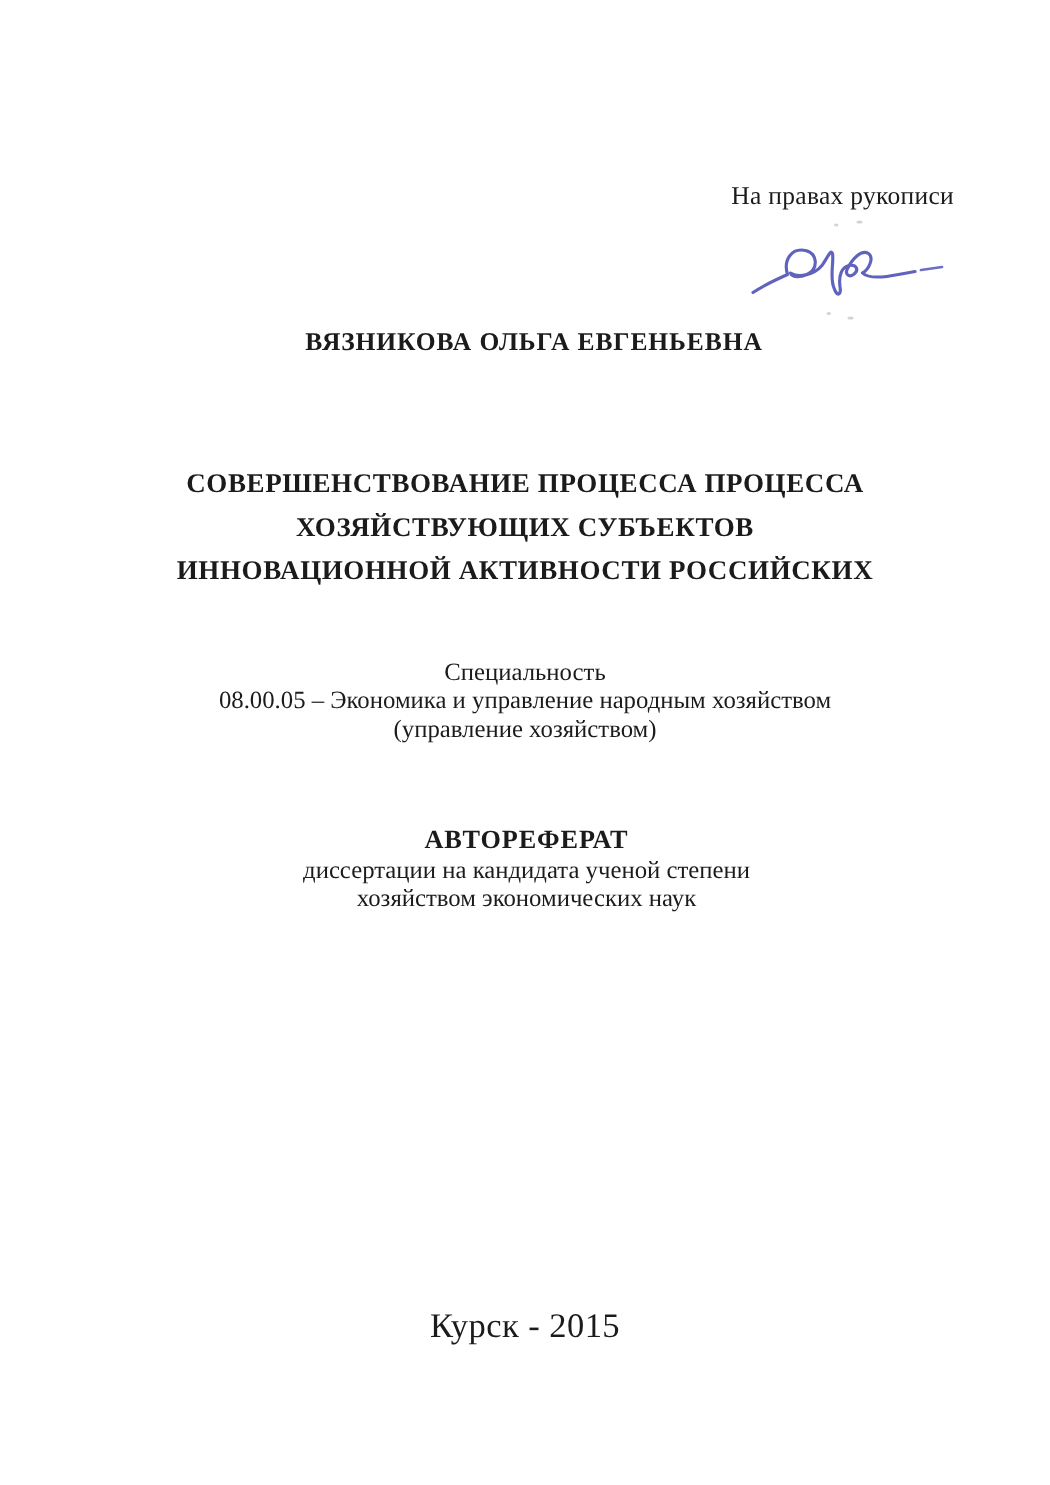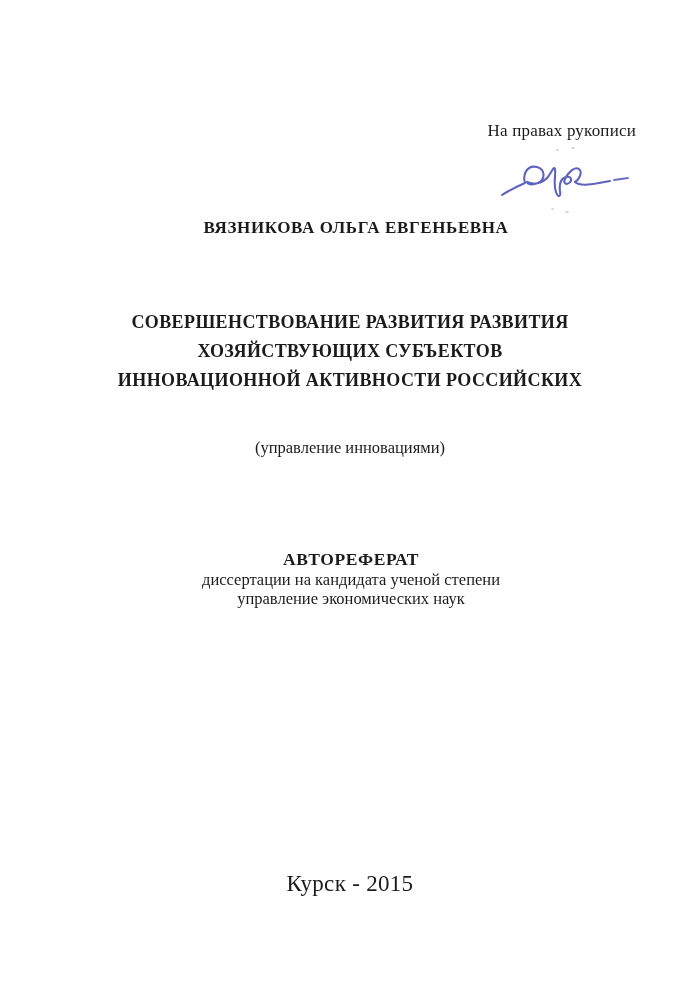--- a/index.html
+++ b/index.html
@@ -128,30 +128,32 @@
   </div>
 
   <div class="scan-speck speck-a"></div>
   <div class="scan-speck speck-b"></div>
   <div class="scan-speck speck-c"></div>
   <div class="scan-speck speck-d"></div>
 
   <div class="author-name">ВЯЗНИКОВА ОЛЬГА ЕВГЕНЬЕВНА</div>
 
   <div class="title-block">
-    <div>СОВЕРШЕНСТВОВАНИЕ РАЗВИТИЯ РАЗВИТИЯ</div>
+    <div>СОВЕРШЕНСТВОВАНИЕ ПРОЦЕССА ПРОЦЕССА</div>
     <div>ХОЗЯЙСТВУЮЩИХ СУБЪЕКТОВ</div>
     <div>ИННОВАЦИОННОЙ АКТИВНОСТИ РОССИЙСКИХ</div>
   </div>
 
   <div class="specialty-block">
-    <div>(управление инновациями)</div>
+    <div>Специальность</div>
+    <div>08.00.05 – Экономика и управление народным хозяйством</div>
+    <div>(управление хозяйством)</div>
   </div>
 
   <div class="abstract-block">
     <div class="abstract-heading">АВТОРЕФЕРАТ</div>
     <div>диссертации на кандидата ученой степени</div>
-    <div>управление экономических наук</div>
+    <div>хозяйством экономических наук</div>
   </div>
 
   <div class="footer-city-year">Курск - 2015</div>
 
 </div>
 
 </body></html>

